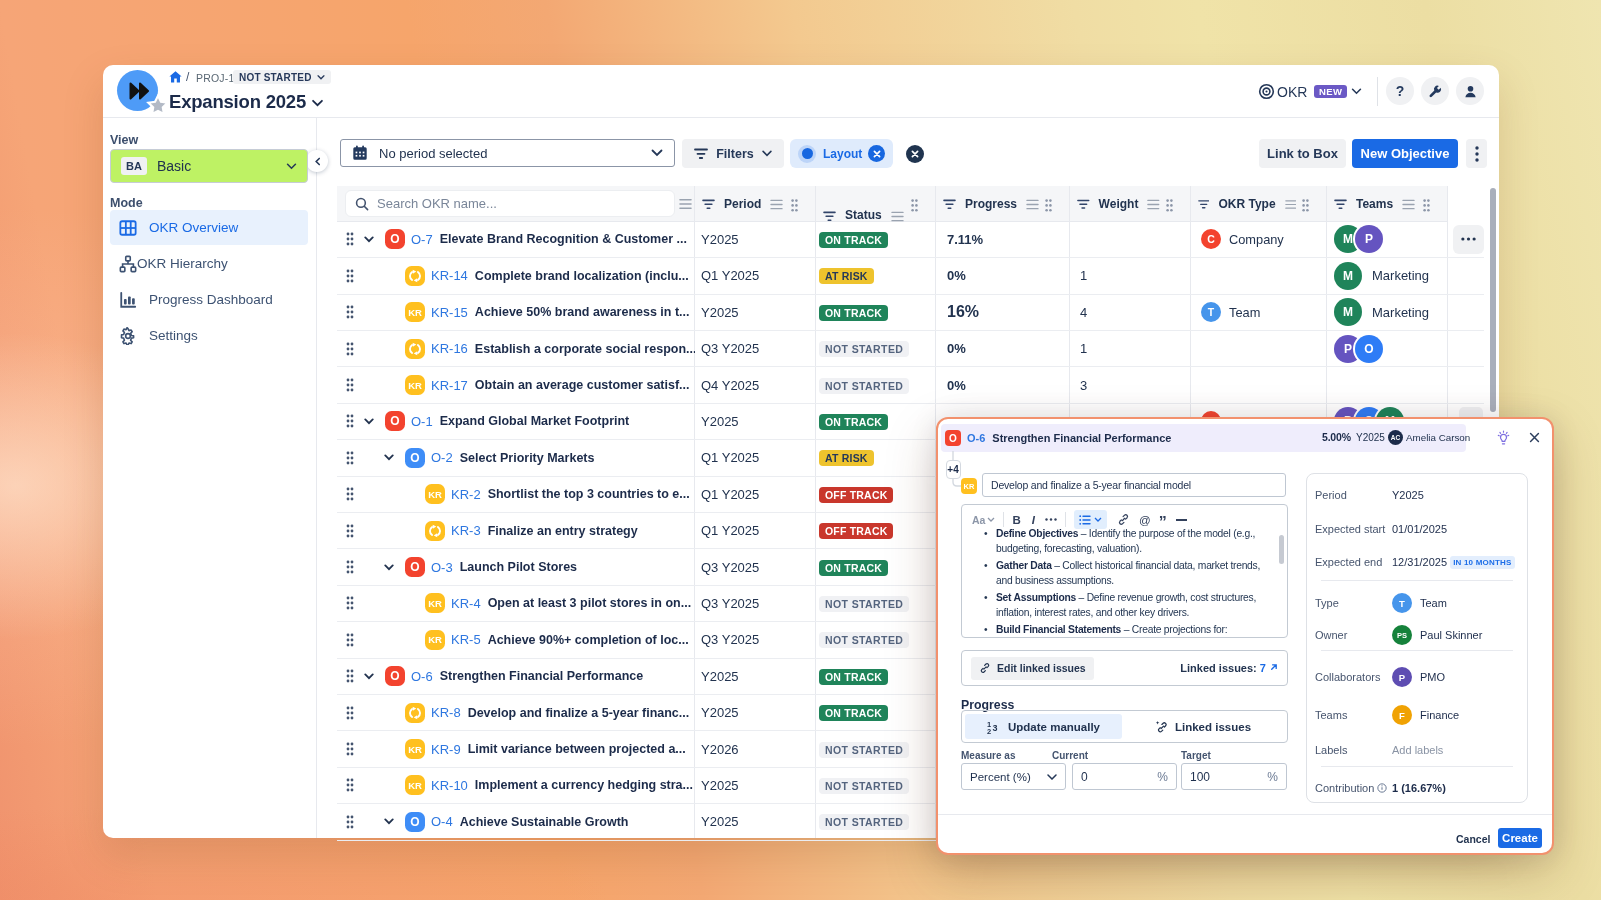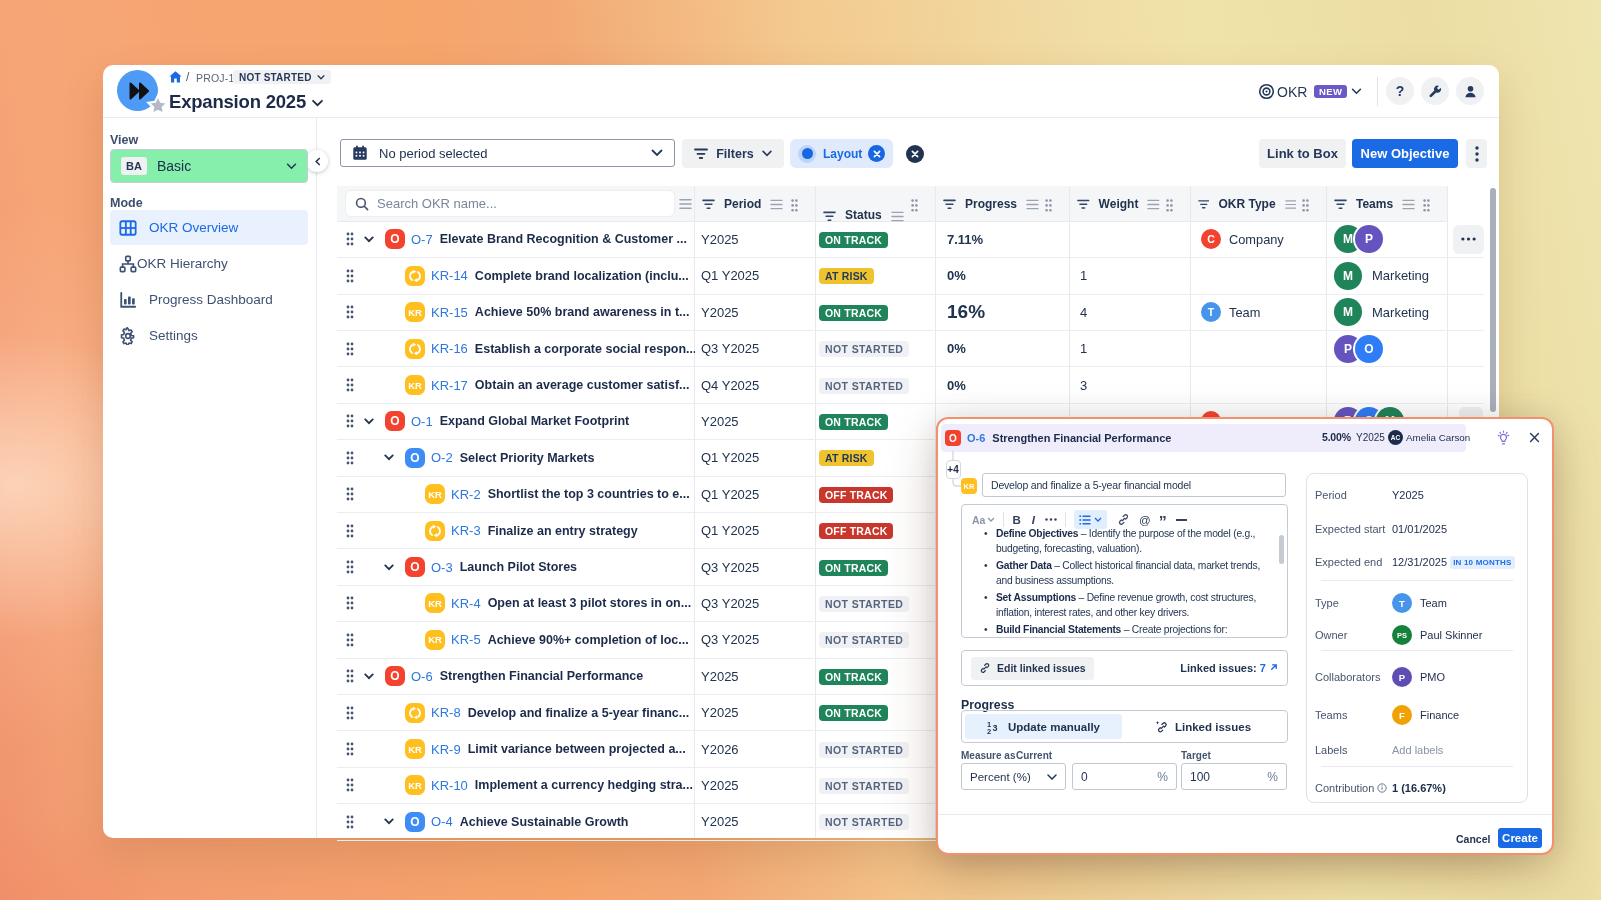--- a/index.html
+++ b/index.html
@@ -85,21 +85,21 @@
 </div>
 <div class="abs" style="left:103px;top:117px;width:1396px;height:1px;background:#e7e9ee;"></div>
 
 <div class="abs" style="left:316px;top:118px;width:1px;height:720px;background:#e7e9ee;"></div>
 <div class="abs" style="left:306px;top:150px;width:22px;height:22px;border-radius:50%;background:#fff;box-shadow:0 1px 4px rgba(9,30,66,.25);display:flex;align-items:center;justify-content:center;">
 <svg width="7" height="9" viewBox="0 0 8 10">
       <path d="M6 1.5L2.5 5L6 8.5" stroke="#253858" stroke-width="1.8" fill="none" stroke-linecap="round"></path>
     </svg>
   </div>
 <div class="abs" style="left:110px;top:133px;font-size:12.5px;font-weight:700;color:#3d4f6d;">View</div>
-<div class="abs" style="left:110px;top:149px;width:198px;height:34px;border:1px solid #c6ccd6;border-radius:4px;background:#86efac;display:flex;align-items:center;padding:0 10px;">
+<div class="abs" style="left:110px;top:149px;width:198px;height:34px;border:1px solid #c6ccd6;border-radius:4px;background:#bef264;display:flex;align-items:center;padding:0 10px;">
  <span style="background:#f0f1f3;border-radius:3px;font-size:11px;font-weight:700;color:#253858;padding:3px 5px;">BA</span>
  <span style="margin-left:10px;font-size:14px;color:#20324f;">Basic</span>
  <svg style="margin-left:auto;" width="11" height="7" viewBox="0 0 12 8">
       <path d="M1.5 1.5l4.5 4.5 4.5-4.5" stroke="#253858" stroke-width="1.8" fill="none" stroke-linecap="round"></path>
     </svg>
 </div>
 <div class="abs" style="left:110px;top:196px;font-size:12.5px;font-weight:700;color:#3d4f6d;">Mode</div>
 <div class="abs" style="left:110px;top:210px;width:198px;height:35px;background:#e8f1fd;border-radius:4px;"></div>
 
 <div class="abs" style="left:119px;top:210px;width:185px;height:35px;display:flex;align-items:center;gap:12px;">
@@ -429,21 +429,21 @@
 <div class="cell" style="left:68px;">
       <span class="tico" style="background:#ffc01f;font-size:9.5px;">KR</span>
     </div>
 <div class="cell" style="left:94px;width:264px;overflow:hidden;white-space:nowrap;">
       <span class="key">KR-15</span>
       <span style="flex:none;width:7px;"></span>
       <span class="rname">Achieve 50% brand awareness in t...</span>
     </div>
 <div class="cell" style="left:364px;font-size:13px;color:#22334f;">Y2025</div>
 <div class="pill p-on" style="left:482px;top:10.2px;">ON TRACK</div>
-<div class="cell" style="left:610px;font-size:19px;font-weight:600;color:#22334f;">16%</div>
+<div class="cell" style="left:610px;font-size:16px;font-weight:600;color:#22334f;">16%</div>
 <div class="cell" style="left:743px;font-size:13px;color:#22334f;">4</div>
 <div class="cell" style="left:864px;gap:8px;">
       <span style="width:20px;height:20px;border-radius:50%;background:#4695eb;color:#fff;font-size:10.5px;font-weight:700;display:flex;align-items:center;justify-content:center;">T</span>
       <span style="font-size:12.8px;color:#22334f;">Team</span>
     </div>
 <div class="cell" style="left:997px;">
       <span class="av" style="background:#1f845a;margin-left:0px;">M</span>
       <span style="margin-left:10px;font-size:13px;color:#22334f;">Marketing</span>
     </div>
 </div>
@@ -952,21 +952,21 @@
  <span style="font-size:11.5px;font-weight:600;color:#22334f;">Update manually</span>
 </div>
 <div class="abs" style="left:1122px;top:714px;width:162px;height:25px;display:flex;align-items:center;justify-content:center;gap:7px;">
  <svg width="13" height="13" viewBox="0 0 16 16">
       <path d="M7.5 10.5l3-3M8.5 5.5l1.5-1.5a2.2 2.2 0 0 1 3.1 3.1L11.6 8.6M9.5 12.5l-1.5 1.5a2.2 2.2 0 0 1-3.1-3.1l1.5-1.5" fill="none" stroke="#22334f" stroke-width="1.5" stroke-linecap="round"></path>
       <path d="M3.2 1.2l.6 1.6 1.6.6-1.6.6-.6 1.6-.6-1.6-1.6-.6 1.6-.6z" fill="#22334f"></path>
     </svg>
  <span style="font-size:11.5px;font-weight:600;color:#22334f;">Linked issues</span>
 </div>
 <div class="abs" style="left:961px;top:750px;font-size:10px;font-weight:700;color:#44546f;">Measure as</div>
-<div class="abs" style="left:1016px;top:750px;font-size:10px;font-weight:700;color:#44546f;">Current</div>
+<div class="abs" style="left:1052px;top:750px;font-size:10px;font-weight:700;color:#44546f;">Current</div>
 <div class="abs" style="left:1181px;top:750px;font-size:10px;font-weight:700;color:#44546f;">Target</div>
 <div class="abs" style="left:961px;top:763px;width:105px;height:27px;border:1px solid #bfc7d2;border-radius:3px;display:flex;align-items:center;padding:0 8px;">
     <span style="font-size:11.5px;color:#1e2f4d;">Percent (%)</span>
     <svg style="margin-left:auto;" width="10" height="6" viewBox="0 0 10 6">
       <path d="M1 1l4 4 4-4" stroke="#253858" stroke-width="1.5" fill="none" stroke-linecap="round"></path>
     </svg>
   </div>
 <div class="abs" style="left:1072px;top:763px;width:105px;height:27px;border:1px solid #bfc7d2;border-radius:3px;display:flex;align-items:center;padding:0 8px;">
     <span style="font-size:12px;color:#1e2f4d;">0</span>
     <span style="margin-left:auto;font-size:12px;color:#6b7a94;">%</span>

